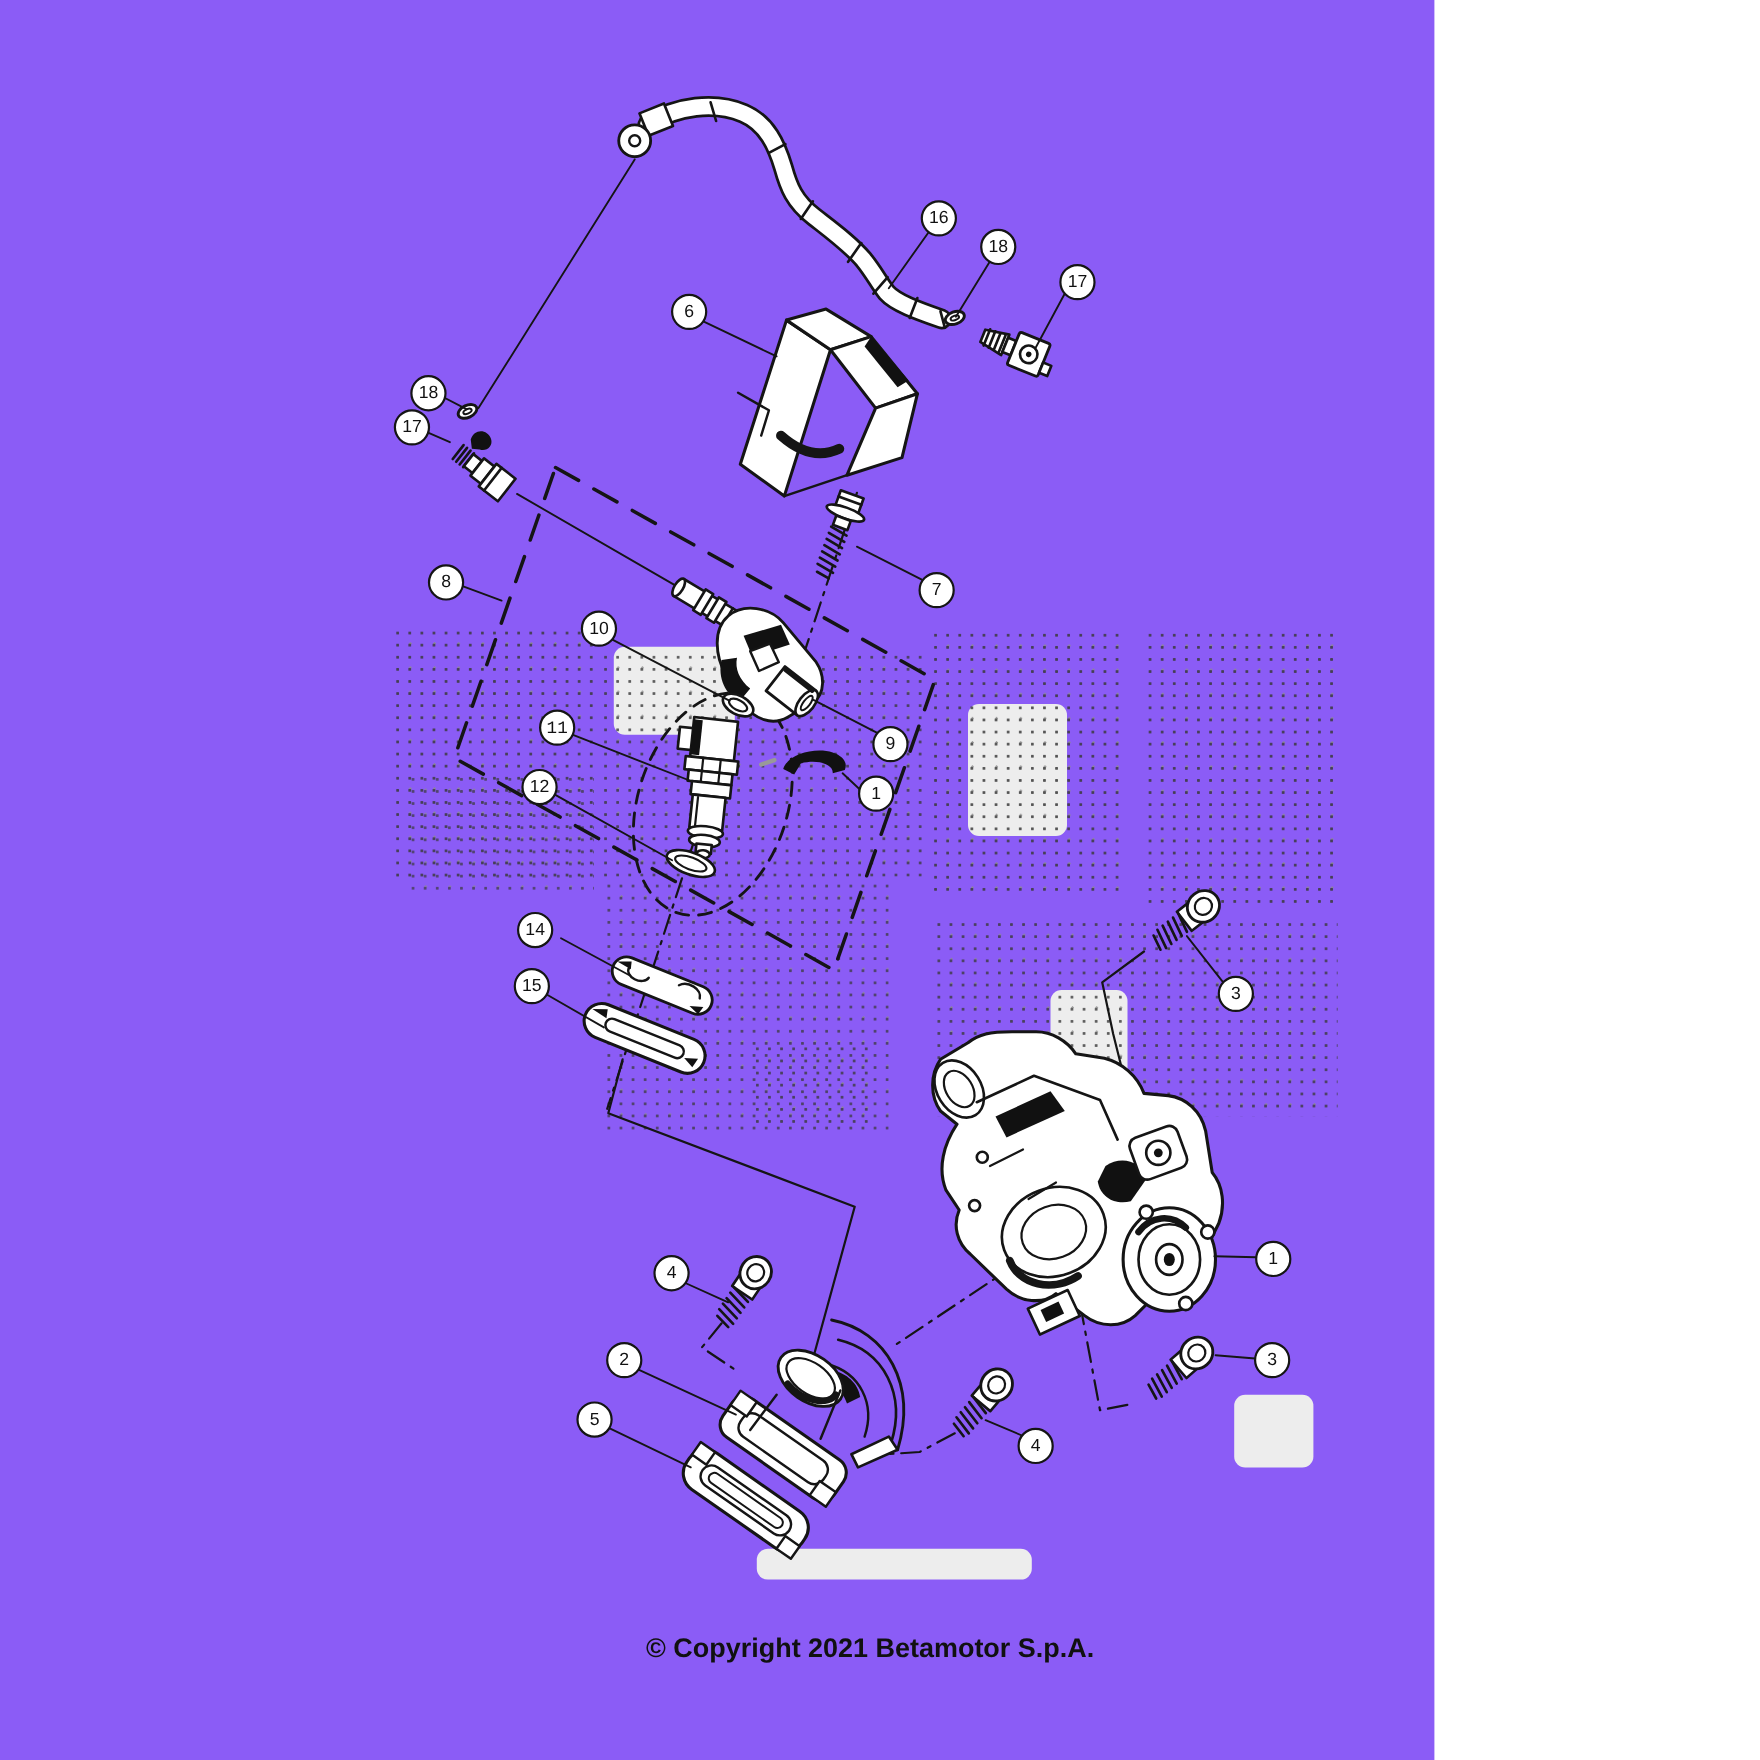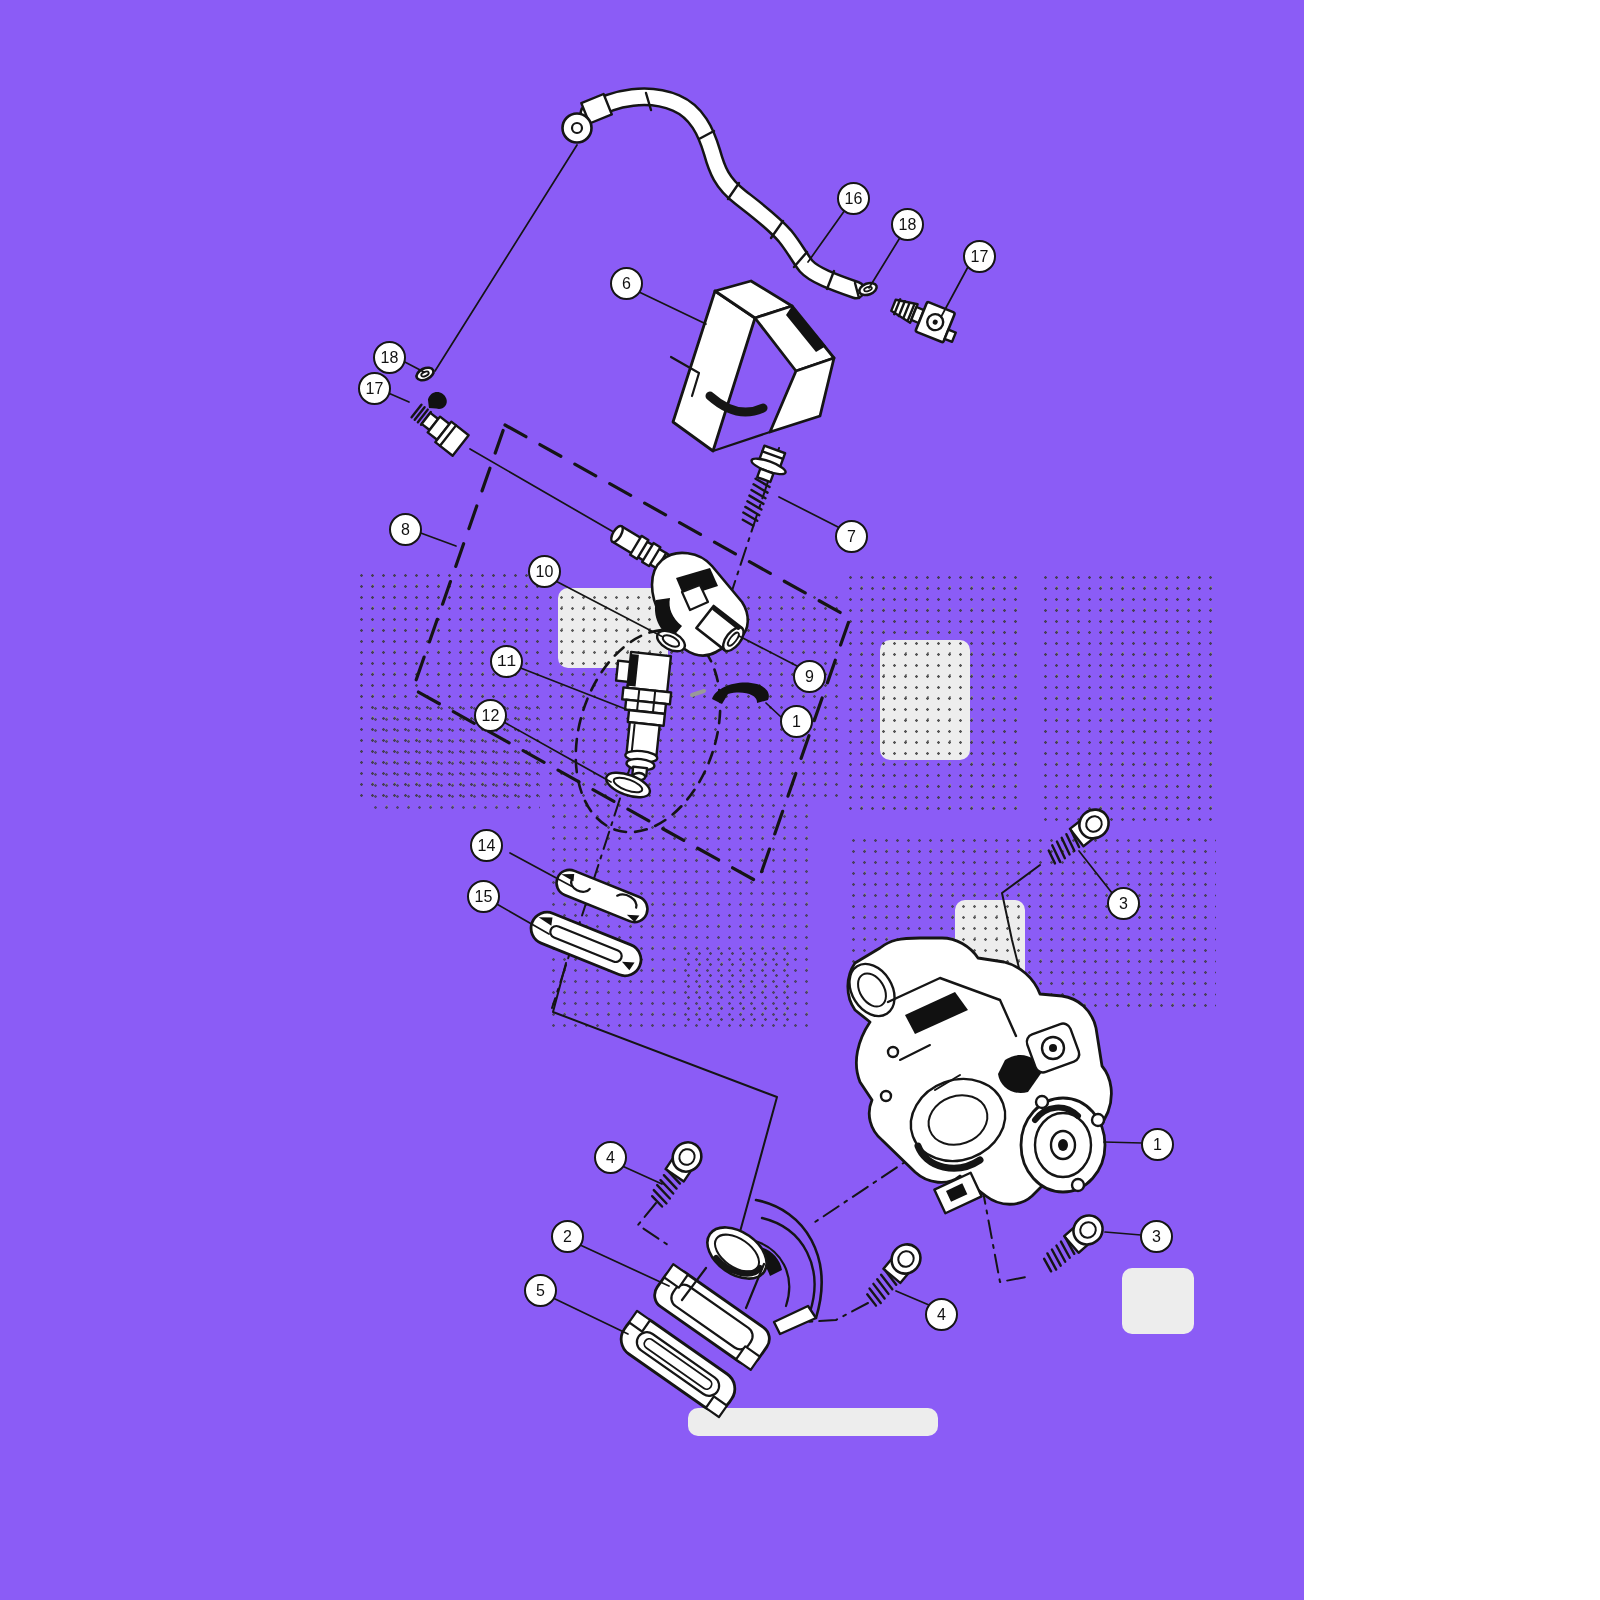--- a/index.html
+++ b/index.html
@@ -331,13 +331,14 @@
   <div class="callout" style="left:485px;top:844px;">14</div>
   <div class="callout" style="left:482px;top:895px;">15</div>
   <div class="callout" style="left:1122px;top:902px;">3</div>
   <div class="callout" style="left:1156px;top:1143px;">1</div>
   <div class="callout" style="left:1155px;top:1235px;">3</div>
   <div class="callout" style="left:609px;top:1156px;">4</div>
   <div class="callout" style="left:566px;top:1235px;">2</div>
   <div class="callout" style="left:940px;top:1313px;">4</div>
   <div class="callout" style="left:539px;top:1289px;">5</div>
 
+  <div class="copyright">© Copyright 2021 Betamotor S.p.A.</div>
 </div>
 
 </body></html>

